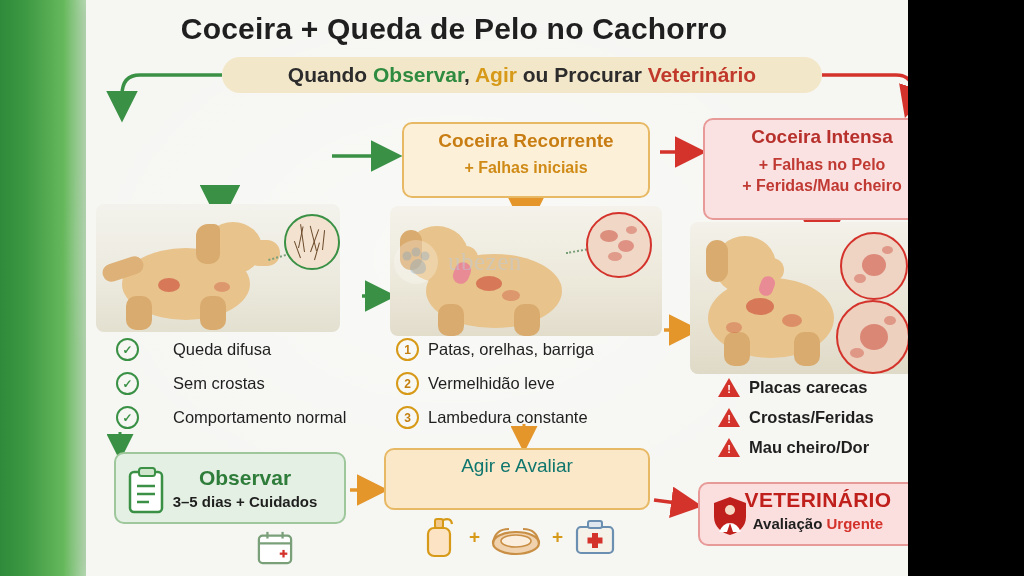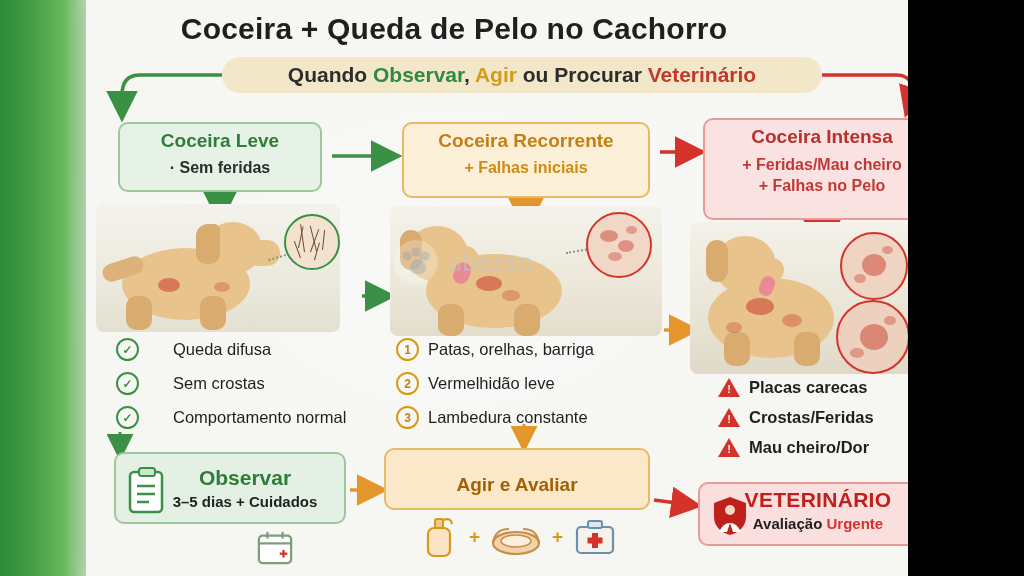--- a/index.html
+++ b/index.html
@@ -185,21 +185,21 @@
   }
   #box-observar .inner { flex: 1; padding-left: 30px; }
   #box-observar .t1 { font-size: 21px; font-weight: bold; color: #2f7d3a; }
   #box-observar .t2 { font-size: 15px; font-weight: bold; color: #1f1f1f; margin-top: 3px;}
 
   #box-agir {
     left: 384px; top: 448px; width: 266px; height: 62px;
     background: #fbe8c9;
     border: 2px solid #e8b964;
   }
-  #box-agir .t1 { font-size: 19px; font-weight: bold; color: #a16207; padding-top: 24px; }
+  #box-agir .t1 { font-size: 19px; font-weight: normal; color: #0f766e; padding-top: 5px; }
   #box-agir .t2 { font-size: 15.5px; font-weight: bold; color: #1f1f1f; padding-top: 4px; }
 
   #box-vet {
     left: 698px; top: 482px; width: 240px; height: 64px;
     background: #fbdede;
     border: 2px solid #e79a98;
   }
   #box-vet .t1 { font-size: 21px; font-weight: bold; color: #c0201c; padding-top: 4px; letter-spacing:.3px;}
   #box-vet .t2 { font-size: 15px; font-weight: bold; color: #1f1f1f; padding-top: 3px; }
   #box-vet .t2 .u { color: #d4332c; text-align: right; }
@@ -254,20 +254,21 @@
     width: 230px; height: 60px;
     display: flex; align-items: center; gap: 8px;
     opacity: .45;
     pointer-events: none;
   }
   #watermark .wm-text {
     font-size: 25px;
     color: #b9cde2;
     font-weight: normal;
     letter-spacing: .5px;
+    font-family: Liberation Serif, serif;
   }
 
   
   #agir-icons {
     position: absolute;
     left: 396px; top: 508px;
     width: 244px; height: 58px;
     display: flex; align-items: center; justify-content: center; gap: 10px;
   }
   #agir-icons .plus { color: #d79a18; font-size: 19px; font-weight: bold; }
@@ -321,35 +322,31 @@
 
     <path d="M664,330 L690,330" fill="none" stroke="#e4962a" stroke-width="3.5" marker-end="url(#ao)"></path>
 
     <line x1="524" y1="424" x2="524" y2="444" stroke="#e4962a" stroke-width="3" marker-end="url(#ao)"></line>
 
     <line x1="350" y1="490" x2="378" y2="490" stroke="#e4962a" stroke-width="3.5" marker-end="url(#ao)"></line>
 
     <line x1="654" y1="500" x2="692" y2="505" stroke="#d4332c" stroke-width="3.5" marker-end="url(#ar)"></line>
   </svg>
 
-  <div class="colbox" id="box-leve">
-    <div class="head">Coceira Leve</div>
-    <div class="sub">· Sem feridas</div>
-  </div>
 
   <div class="colbox" id="box-recorrente">
     <div class="head">Coceira Recorrente</div>
     <div class="sub">+ Falhas iniciais</div>
   </div>
 
   <div class="colbox" id="box-intensa">
     <div class="head">Coceira Intensa</div>
     <div class="sub">
+      <div>+ Falhas no Pelo</div>
       <div>+ Feridas/Mau cheiro</div>
-      <div>+ Falhas no Pelo</div>
     </div>
   </div>
 
   <div class="photo" id="photo1">
     <div style="position:absolute;inset:0;background:linear-gradient(180deg,#f3f2ec 0%,#eceade 60%,#e3e0d0 100%);"></div>
 
     <div class="dogbody" style="left:26px;top:44px;width:128px;height:72px;"></div>
     <div class="dogbody" style="left:108px;top:18px;width:58px;height:52px;"></div>
     <div class="dogbody dogdark" style="left:100px;top:20px;width:24px;height:40px;border-radius:12px 6px 10px 10px;"></div>
     <div class="dogbody" style="left:150px;top:36px;width:34px;height:26px;border-radius:14px;"></div>

